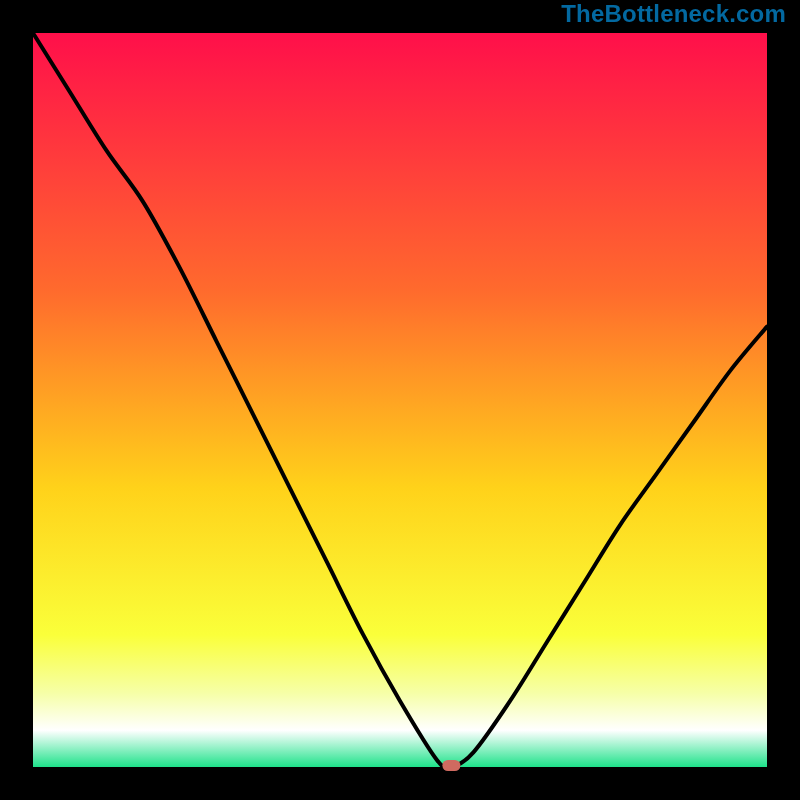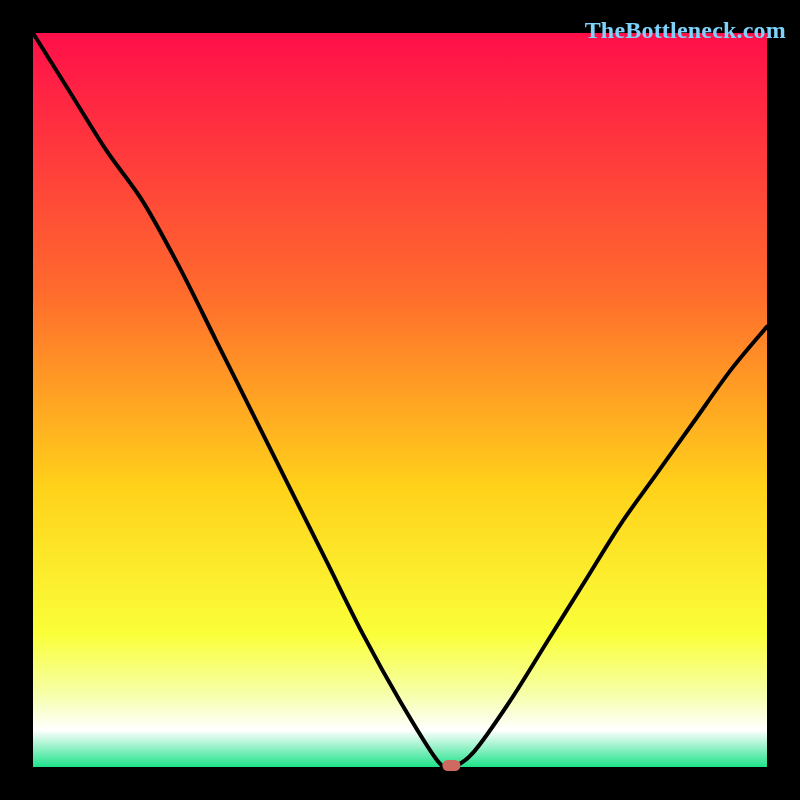--- a/index.html
+++ b/index.html
@@ -16,26 +16,26 @@
     height: 800px;
     background: #000;
   }
   svg {
     position: absolute;
     top: 0;
     left: 0;
   }
   .watermark {
     position: absolute;
-    top: 17px;
+    top: 0;
     right: 14px;
-    font-family: Liberation Serif, serif;
+    font-family: Liberation Sans, sans-serif;
     font-size: 24px;
     font-weight: 600;
-    color: #7dd3fc;
+    color: #0369a1;
     letter-spacing: 0.2px;
     user-select: none;
   }
 </style>
 </head>
 <body>
 
 <div class="stage">
   <svg width="800" height="800" viewBox="0 0 800 800">
     <defs>

